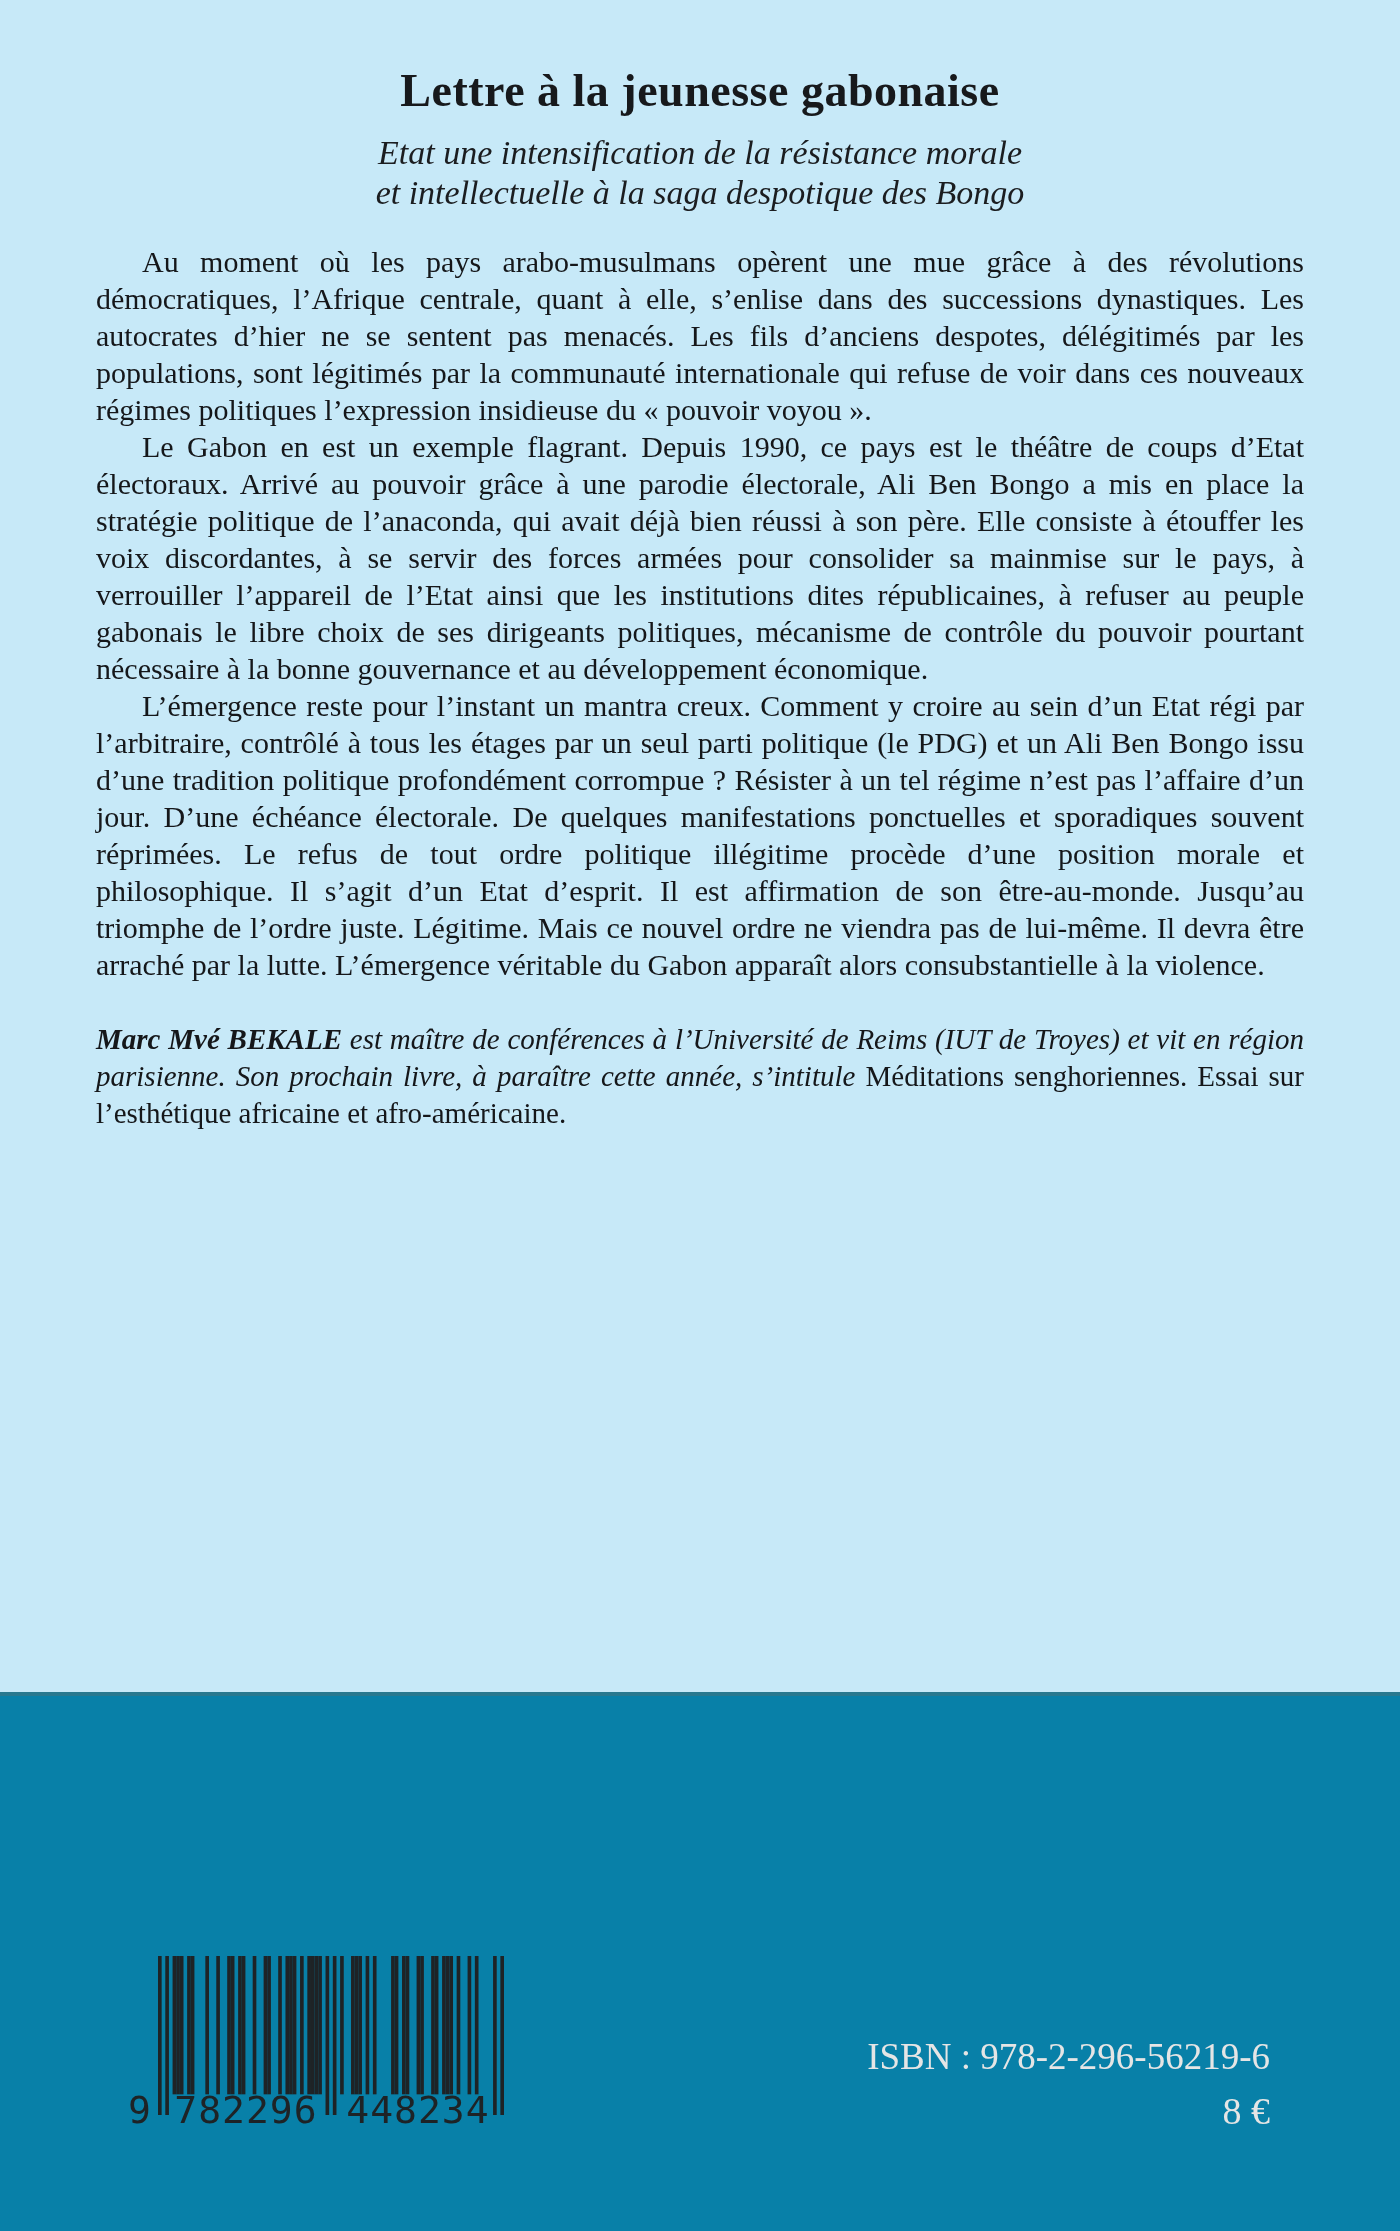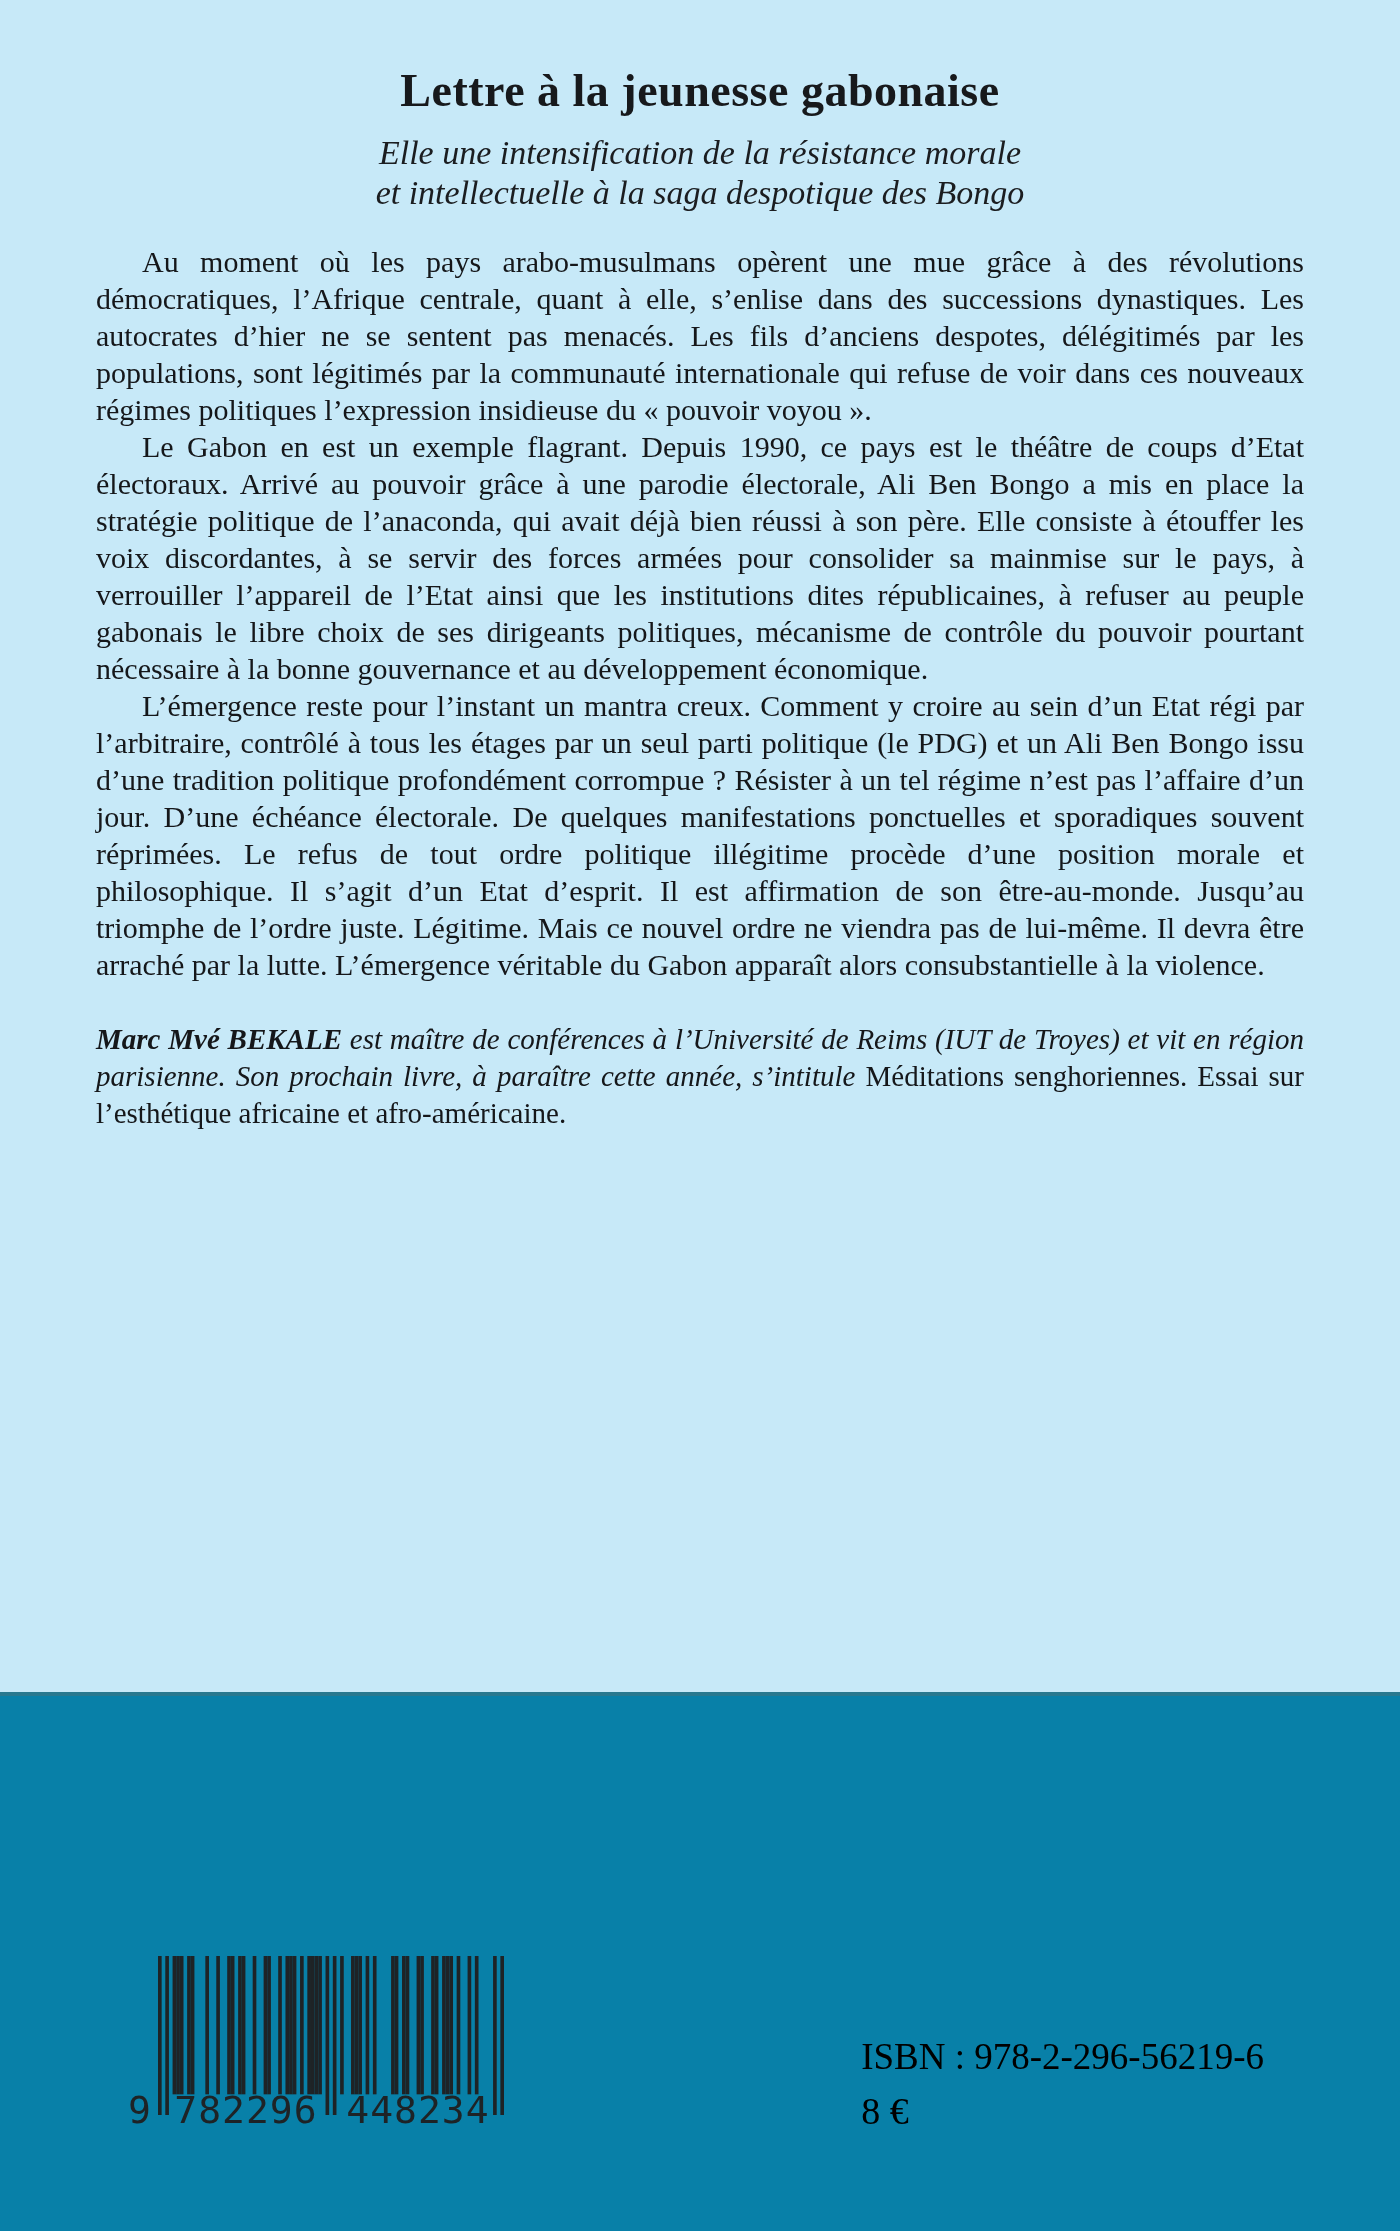--- a/index.html
+++ b/index.html
@@ -83,36 +83,37 @@
     position:absolute;left:0;top:132px;width:392px;height:44px;
     font-family:"DejaVu Sans Mono", monospace;
     font-size:38px;
     color:#1e2326;
   }
   .bc-first{position:absolute;left:2px;top:0;}
   .bc-left{position:absolute;left:44px;top:0;width:152px;text-align:center;letter-spacing:1px;}
   .bc-right{position:absolute;left:216px;top:0;width:152px;text-align:center;letter-spacing:1px;}
   
   .isbn-price{
-    position:absolute;right:136px;top:340px;
-    color:#000000;
+    position:absolute;right:130px;top:340px;
+    text-align:right;
+    color:#e5e5e5;
   }
   .isbn{font-size:37px;line-height:42px;}
   .price{font-size:38px;line-height:42px;margin-top:12px;}
 </style>
 </head>
 <body>
 
 <div class="cover">
 
   <div class="band-light">
     <div class="title">Lettre à la jeunesse gabonaise</div>
 
     <div class="subtitle">
-      <div>Elle une intensification de la résistance morale</div>
+      <div>Etat une intensification de la résistance morale</div>
       <div>et intellectuelle à la saga despotique des Bongo</div>
     </div>
 
     <div class="body-text">
       <p>Au moment où les pays arabo-musulmans opèrent une mue grâce à des révolutions démocratiques, l’Afrique centrale, quant à elle, s’enlise dans des successions dynastiques. Les autocrates d’hier ne se sentent pas menacés. Les fils d’anciens despotes, délégitimés par les populations, sont légitimés par la communauté internationale qui refuse de voir dans ces nouveaux régimes politiques l’expression insidieuse du « pouvoir voyou ».</p>
       <p>Le Gabon en est un exemple flagrant. Depuis 1990, ce pays est le théâtre de coups d’Etat électoraux. Arrivé au pouvoir grâce à une parodie électorale, Ali Ben Bongo a mis en place la stratégie politique de l’anaconda, qui avait déjà bien réussi à son père. Elle consiste à étouffer les voix discordantes, à se servir des forces armées pour consolider sa mainmise sur le pays, à verrouiller l’appareil de l’Etat ainsi que les institutions dites républicaines, à refuser au peuple gabonais le libre choix de ses dirigeants politiques, mécanisme de contrôle du pouvoir pourtant nécessaire à la bonne gouvernance et au développement économique.</p>
       <p>L’émergence reste pour l’instant un mantra creux. Comment y croire au sein d’un Etat régi par l’arbitraire, contrôlé à tous les étages par un seul parti politique (le PDG) et un Ali Ben Bongo issu d’une tradition politique profondément corrompue ? Résister à un tel régime n’est pas l’affaire d’un jour. D’une échéance électorale. De quelques manifestations ponctuelles et sporadiques souvent réprimées. Le refus de tout ordre politique illégitime procède d’une position morale et philosophique. Il s’agit d’un Etat d’esprit. Il est affirmation de son être-au-monde. Jusqu’au triomphe de l’ordre juste. Légitime. Mais ce nouvel ordre ne viendra pas de lui-même. Il devra être arraché par la lutte. L’émergence véritable du Gabon apparaît alors consubstantielle à la violence.</p>
     </div>
 
     <p class="bio"><span class="author">Marc Mvé BEKALE</span><span> est maître de conférences à l’Université de Reims (IUT de Troyes) et vit en région parisienne. Son prochain livre, à paraître cette année, s’intitule </span><span class="roman">Méditations senghoriennes. Essai sur l’esthétique africaine et afro-américaine.</span></p>

